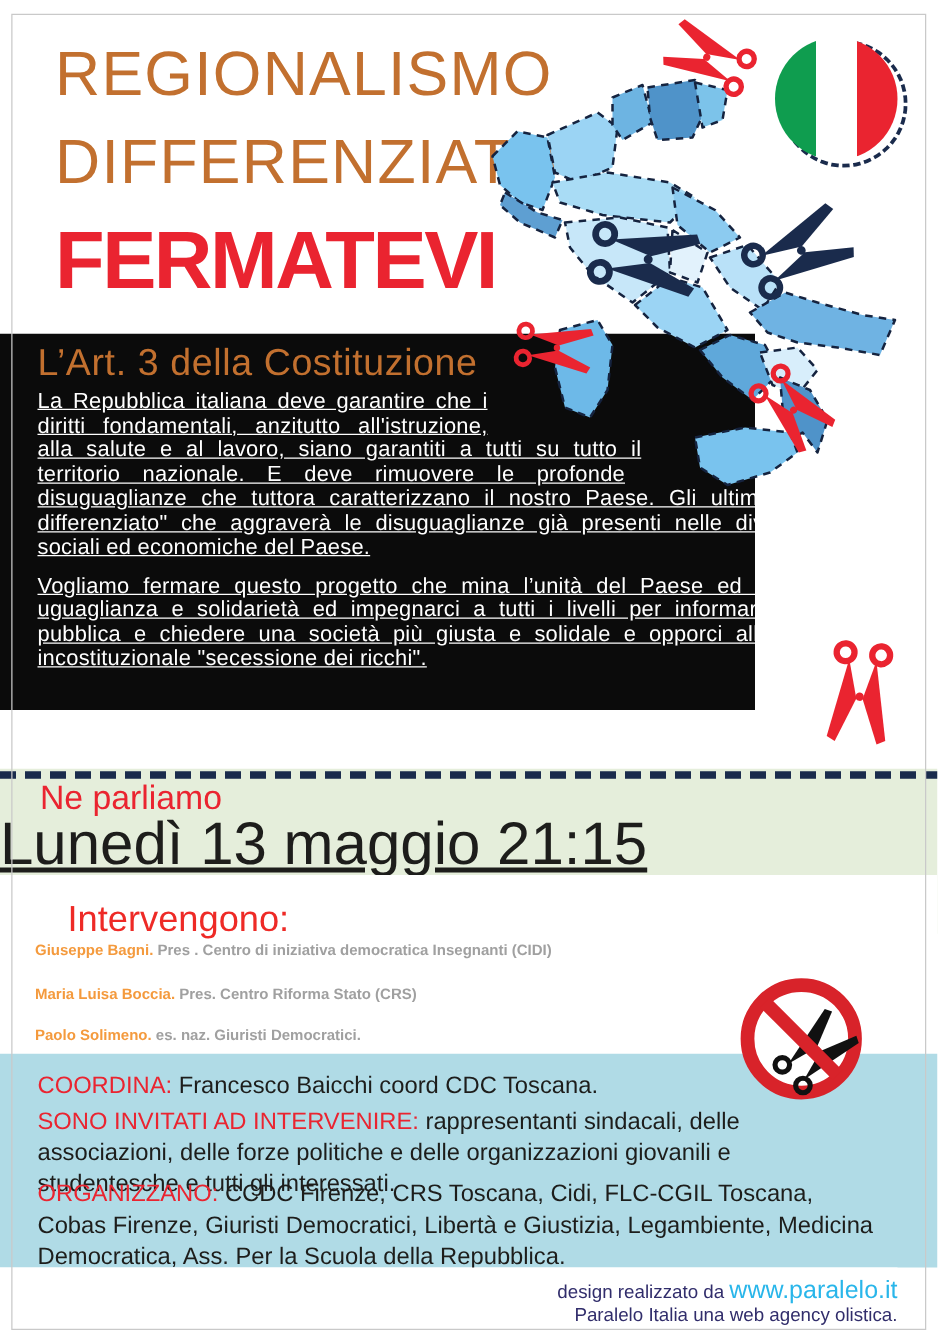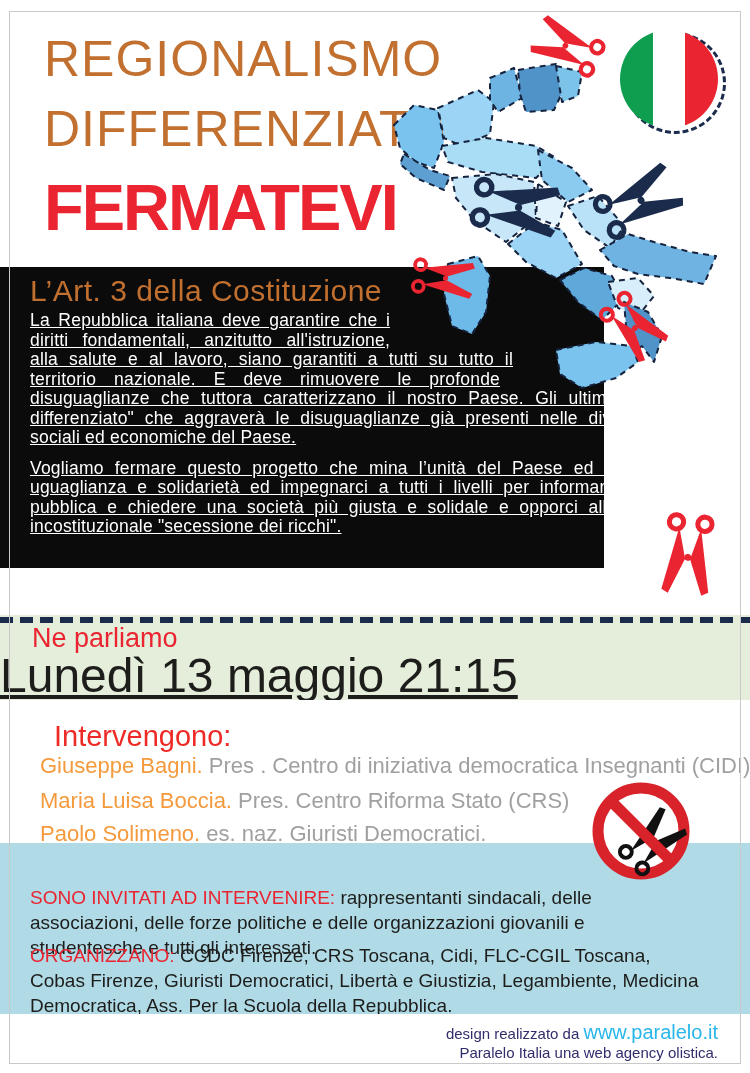--- a/index.html
+++ b/index.html
@@ -33,21 +33,21 @@
   .dashline{position:absolute;left:0;top:2px;width:750px;height:6px;
             background:repeating-linear-gradient(90deg,#1a2b4c 0 13px,transparent 13px 20px);}
   .kicker{position:absolute;left:32px;top:8px;font-size:27px;color:#ea2430;}
   .bigdate{position:absolute;left:0;top:33px;width:750px;text-align:left;
            font-size:48px;color:#1d1d1b;letter-spacing:0px;text-decoration:underline;}
   .locline{position:absolute;left:0;top:91px;width:750px;text-align:center;font-size:23px;}
   .loc-gray{color:#8a8a8a;} .loc-red{color:#ea2430;}
 
   .speakers{left:0;top:700px;width:750px;height:143px;background:#ffffff;z-index:1;}
   .speakers h2{margin:10px;position:absolute;left:44px;top:10px;font-size:29px;font-weight:normal;color:#ee2a26;}
-  .sp-row{position:absolute;left:40px;font-size:22px;white-space:nowrap;}
+  .sp-row{position:absolute;left:28px;font-size:12px;white-space:nowrap;font-weight:bold;}
   .sp-name{color:#f49a3d;} .sp-role{color:#a0a0a0;}
   .r0{top:53px;} .r1{top:88px;} .r2{top:121px;}
 
   .blue{left:0;top:843px;width:750px;height:171px;background:#b0dbe6;z-index:1;}
   .info-block{position:absolute;left:30px;width:672px;font-size:19px;line-height:25px;color:#1d1d1b;}
   .lbl{color:#ea2430;}
   .ib0{top:13px;} .ib1{top:42px;} .ib2{top:100px;}
 
   .footer{left:0;top:1014px;width:718px;height:50px;background:#ffffff;z-index:1;text-align:right;}
   .f1{position:absolute;right:0;top:7px;width:100%;font-size:15px;color:#312d6b;}
@@ -167,20 +167,23 @@
 
   <svg class="abs nosc" width="104" height="104" viewBox="0 0 104 104">
     <circle cx="52" cy="52" r="43" fill="#ffffff" stroke="#d8232a" stroke-width="11"></circle>
     <g transform="translate(52,54) rotate(-45) translate(-33,-20) scale(0.66)" color="#111111">
       <use href="#scissors"></use>
     </g>
     <line x1="23" y1="23" x2="81" y2="81" stroke="#d8232a" stroke-width="11"></line>
   </svg>
 
   <div class="abs blue">
+    <div class="info-block ib0">
+      <span class="lbl">COORDINA:</span><span> Francesco Baicchi coord CDC Toscana.</span>
+    </div>
     <div class="info-block ib1">
       <span class="lbl">SONO INVITATI AD INTERVENIRE:</span><span>  rappresentanti sindacali, delle associazioni, delle forze politiche e delle organizzazioni giovanili e studentesche e tutti gli interessati.</span>
     </div>
     <div class="info-block ib2">
       <span class="lbl">ORGANIZZANO:</span><span> CCDC Firenze, CRS Toscana, Cidi, FLC-CGIL Toscana, Cobas Firenze, Giuristi Democratici, Libertà e Giustizia, Legambiente, Medicina Democratica, Ass. Per la Scuola della Repubblica.</span>
     </div>
   </div>
 
   <div class="abs footer">
     <div class="f1">

